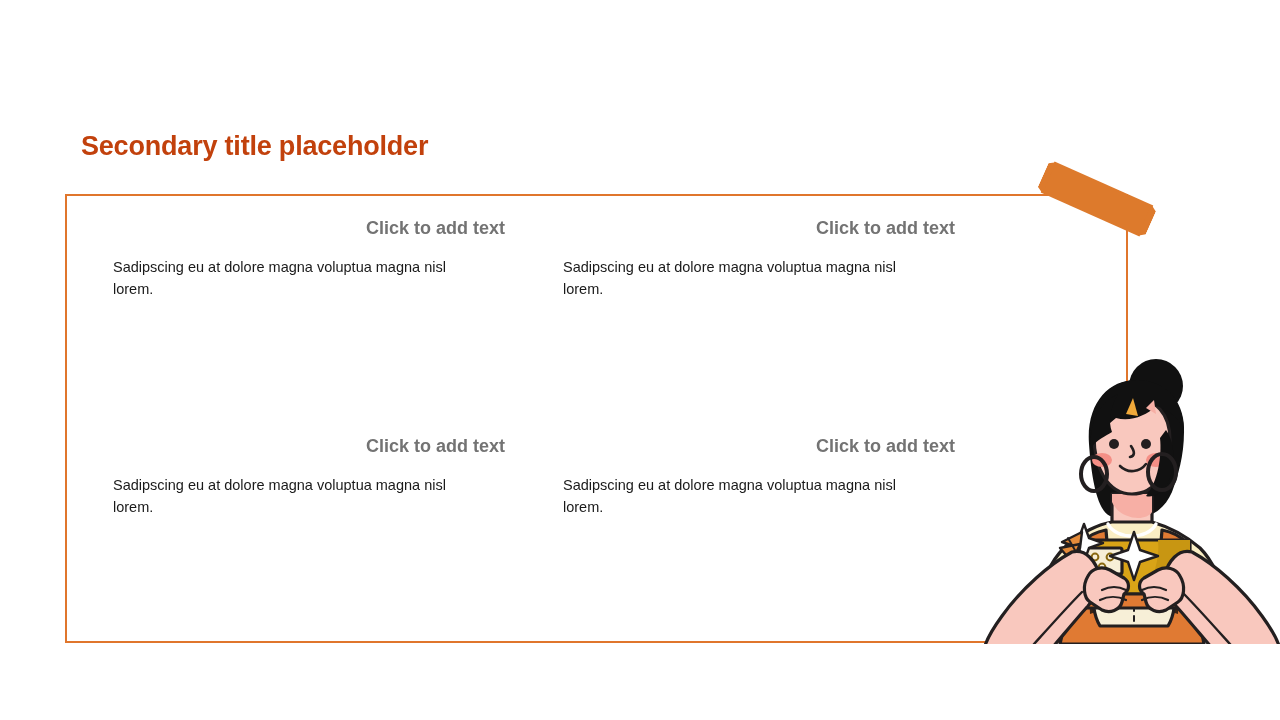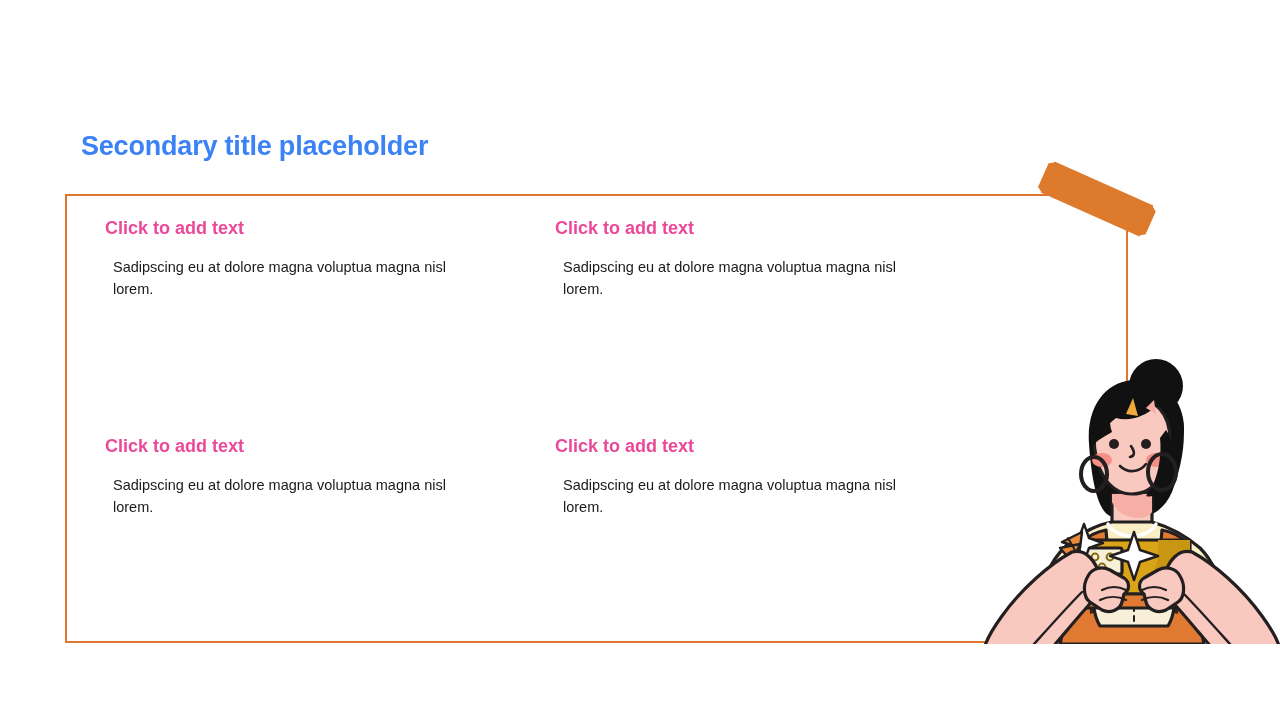--- a/index.html
+++ b/index.html
@@ -17,21 +17,21 @@
   }
 
   
   #slide-title {
     position: absolute;
     left: 81px;
     top: 131px;
     font-size: 27px;
     font-weight: bold;
     letter-spacing: -0.2px;
-    color: #3b82f6;
+    color: #c2410c;
     white-space: nowrap;
     text-align: center;
   }
 
   
   #content-box {
     position: absolute;
     left: 65px;
     top: 194px;
     width: 1063px;
@@ -56,23 +56,24 @@
     width: 400px;
   }
   .cell-r0 { top: 24px; }
   .cell-r1 { top: 242px; }
   .cell-c0 { left: 40px; }
   .cell-c1 { left: 490px; }
 
   .cell-heading {
     font-size: 18px;
     font-weight: bold;
-    color: #ec4899;
+    color: #737373;
     margin: 0 0 16px 0;
     line-height: 1.2;
+    text-align: right;
   }
   .cell-body {
     font-size: 14.5px;
     font-weight: normal;
     color: #1a1a1a;
     line-height: 1.55;
     margin: 8px;
     width: 372px;
   }
 

